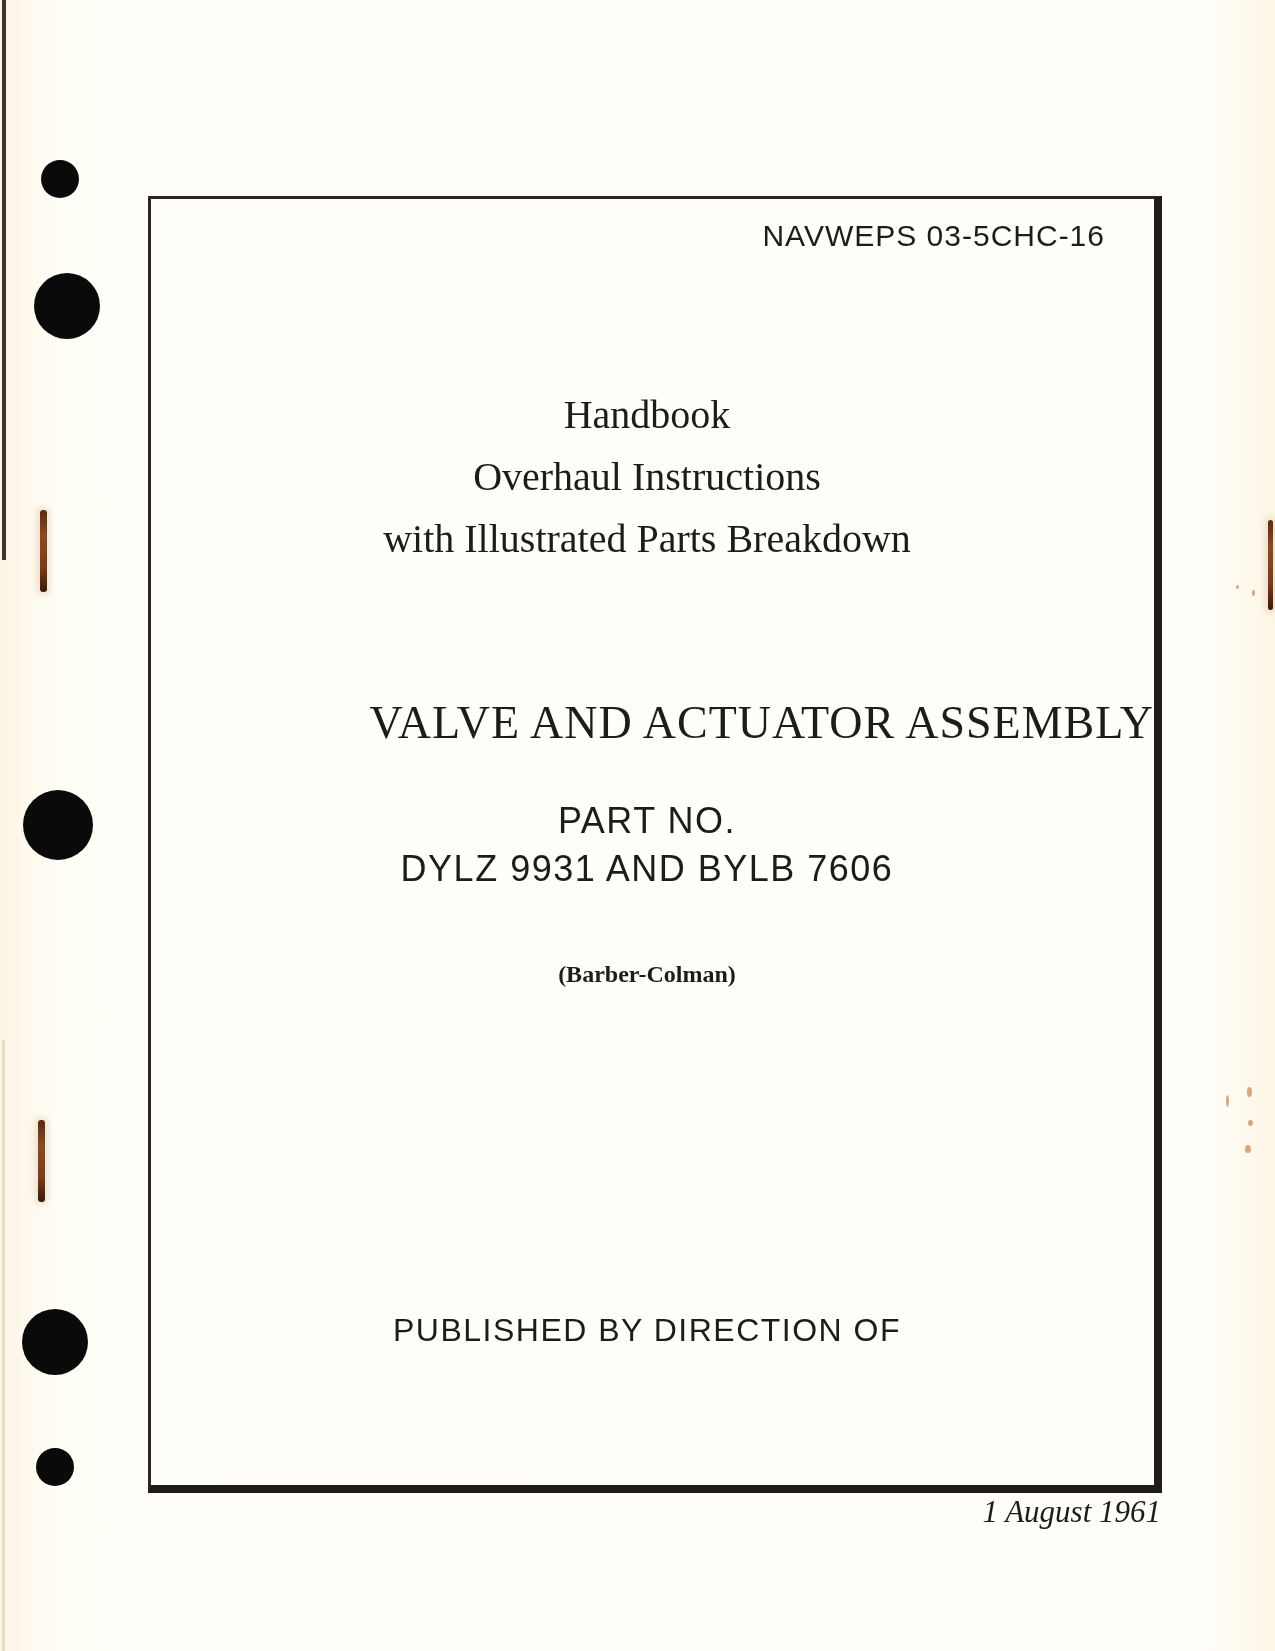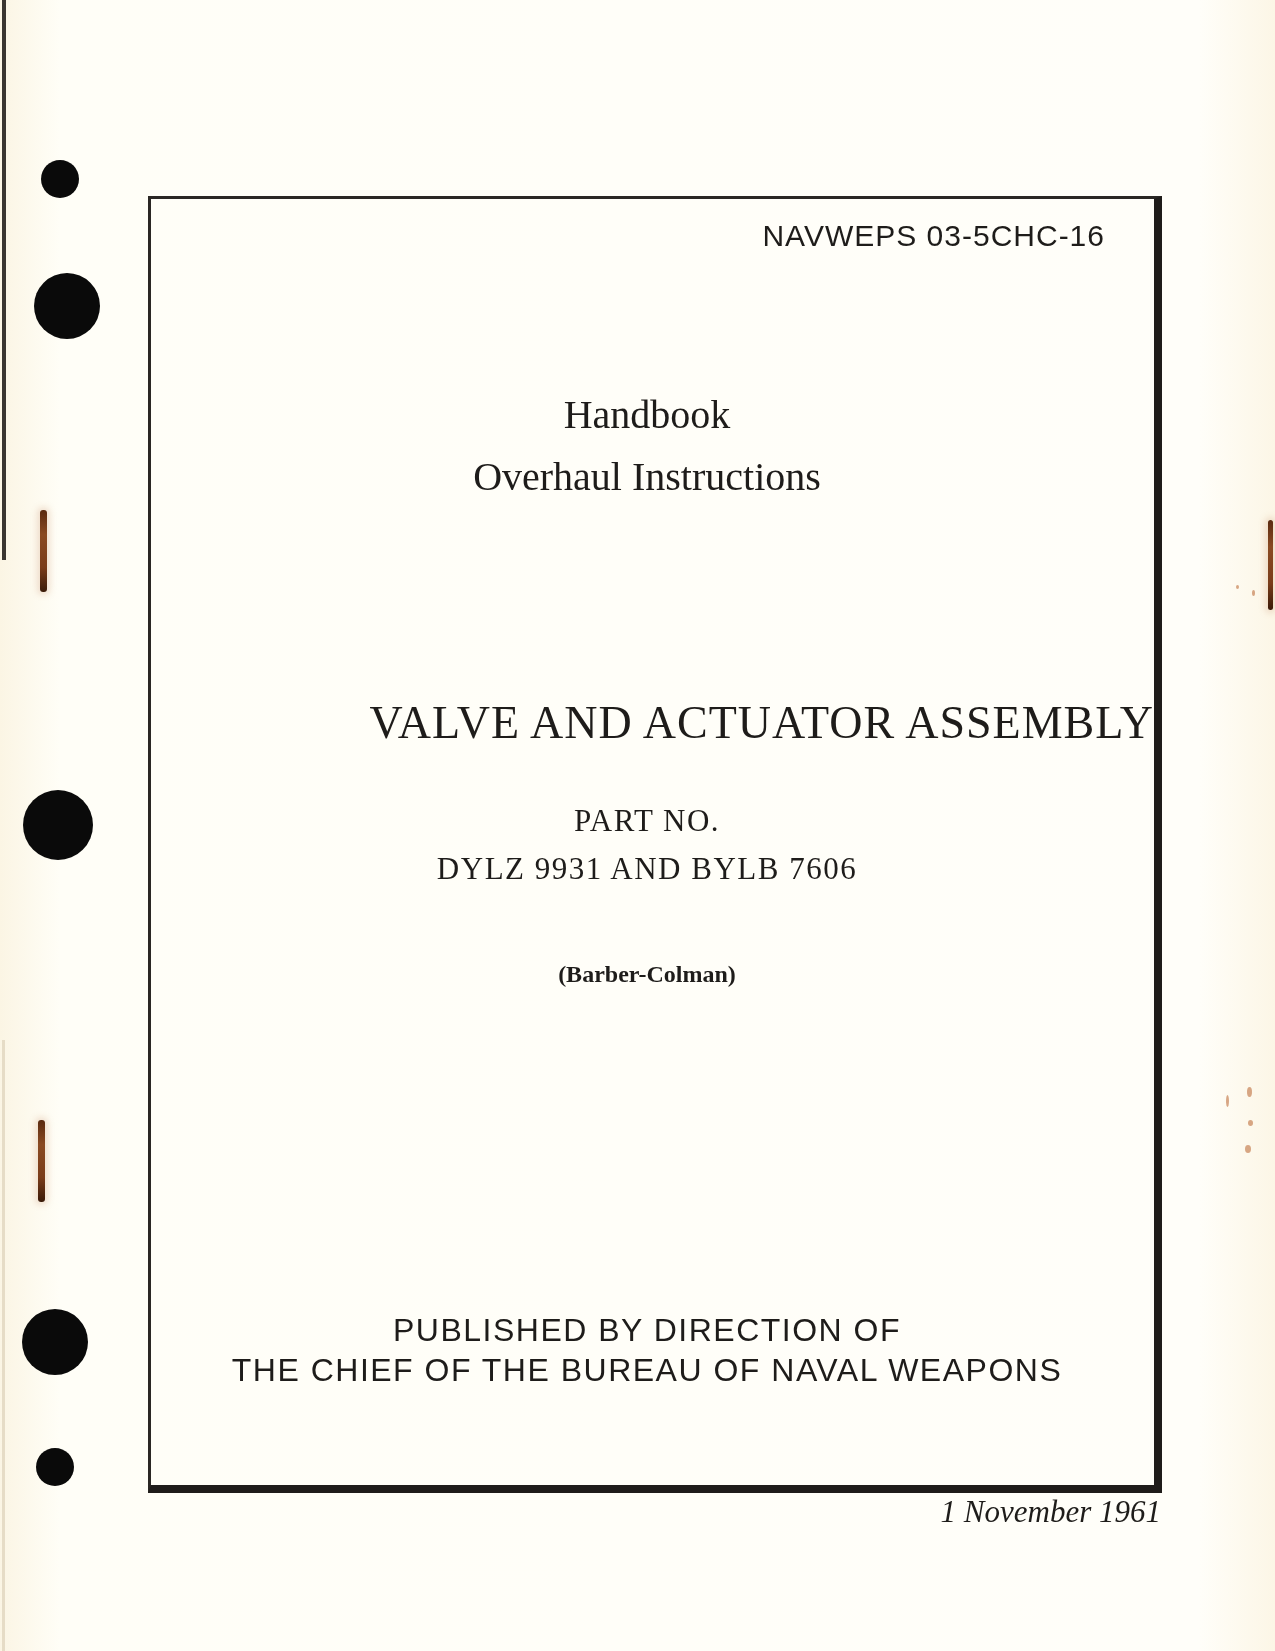--- a/index.html
+++ b/index.html
@@ -75,22 +75,22 @@
       font-family: "Liberation Serif", serif;
       font-size: 40px;
       line-height: 62px;
     }
     .main-title {
       font-family: "Liberation Serif", serif;
       font-size: 46px;
       letter-spacing: 1px;
     }
     .part-label {
-      font-family: Liberation Serif, serif;
-      font-size: 31px;
+      font-family: Liberation Sans, sans-serif;
+      font-size: 36px;
       letter-spacing: 1.5px;
       line-height: 48px;
     }
     .manufacturer {
       font-family: "Liberation Serif", serif;
       font-size: 24px;
       font-weight: bold;
     }
     .publisher {
       font-family: "Liberation Sans", sans-serif;
@@ -133,31 +133,31 @@
   <div class="speck" style="left:1252px; top:590px; width:3px; height:6px;"></div>
   <div class="speck" style="left:1236px; top:585px; width:3px; height:4px;"></div>
 
   <div class="frame"></div>
 
   <div class="doc-number">NAVWEPS 03-5CHC-16</div>
 
   <div class="center-block" style="top:384px;">
     <div class="title-line">Handbook</div>
     <div class="title-line">Overhaul Instructions</div>
+    <div class="title-line">with Illustrated Parts Breakdown</div>
   </div>
 
   <div class="center-block main-title" style="top:696px;text-align:right;">VALVE AND ACTUATOR ASSEMBLY</div>
 
   <div class="center-block" style="top:797px;">
     <div class="part-label">PART NO.</div>
     <div class="part-label">DYLZ 9931 AND BYLB 7606</div>
   </div>
 
   <div class="center-block manufacturer" style="top:961px;text-align:center;">(Barber-Colman)</div>
 
   <div class="center-block" style="top:1310px;">
     <div class="publisher">PUBLISHED BY DIRECTION OF</div>
-    <div class="publisher">THE CHIEF OF THE BUREAU OF NAVAL WEAPONS</div>
   </div>
 
-  <div class="date">1 November 1961</div>
+  <div class="date">1 August 1961</div>
 
 </div>
 
 </body></html>

